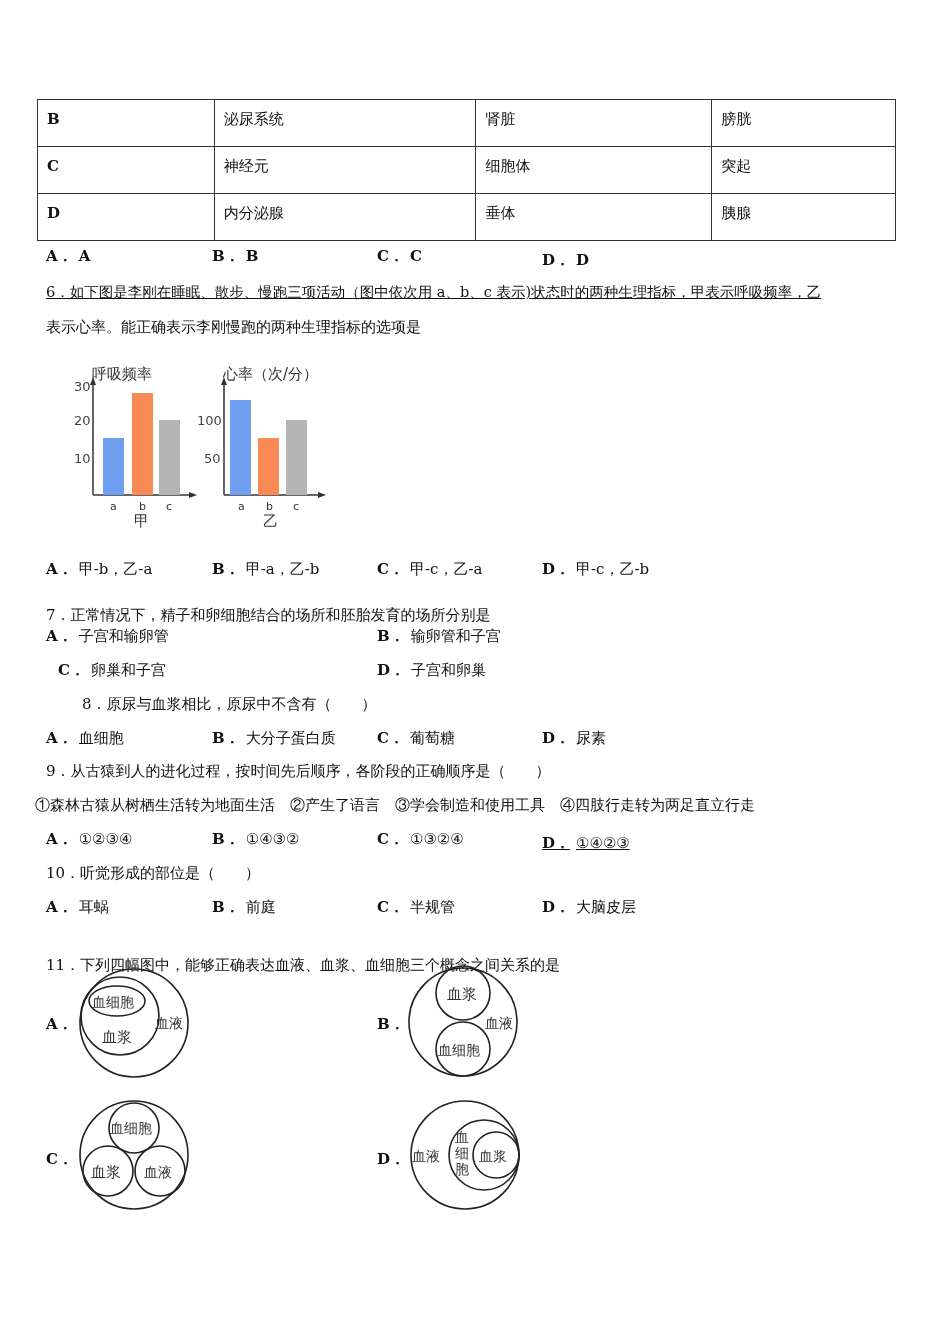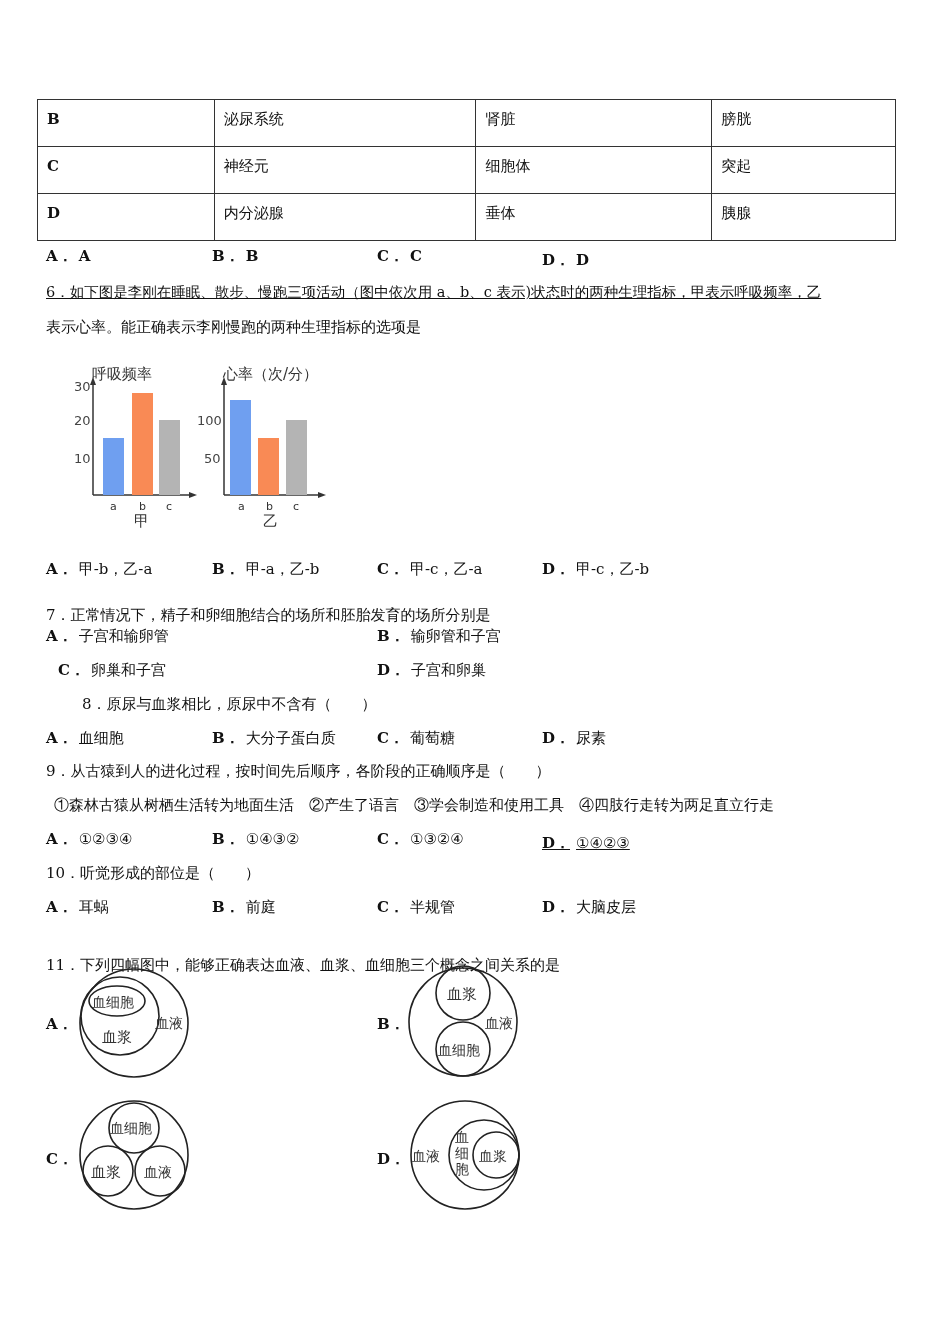--- a/index.html
+++ b/index.html
@@ -116,21 +116,21 @@
 <div class="opt" style="left:58px; top:661px;"><span class="optlabel">C．</span><span>卵巢和子宫</span></div>
 <div class="opt" style="left:377px; top:661px;text-align:center;"><span class="optlabel">D．</span><span>子宫和卵巢</span></div>
 
 <div class="q" style="left:46px; top:695px;margin-left:36px;">8．原尿与血浆相比，原尿中不含有（　　）</div>
 <div class="opt" style="left:46px; top:729px;"><span class="optlabel">A．</span><span>血细胞</span></div>
 <div class="opt" style="left:212px; top:729px;"><span class="optlabel">B．</span><span>大分子蛋白质</span></div>
 <div class="opt" style="left:377px; top:729px;"><span class="optlabel">C．</span><span>葡萄糖</span></div>
 <div class="opt" style="left:542px; top:729px;"><span class="optlabel">D．</span><span>尿素</span></div>
 
 <div class="q" style="left:46px; top:762px;">9．从古猿到人的进化过程，按时间先后顺序，各阶段的正确顺序是（　　）</div>
-<div class="q" style="left:54px; top:796px;text-align:right;">①森林古猿从树栖生活转为地面生活　②产生了语言　③学会制造和使用工具　④四肢行走转为两足直立行走</div>
+<div class="q" style="left:35px; top:796px;text-align:right;">①森林古猿从树栖生活转为地面生活　②产生了语言　③学会制造和使用工具　④四肢行走转为两足直立行走</div>
 <div class="opt" style="left:46px; top:830px;"><span class="optlabel">A．</span><span>①②③④</span></div>
 <div class="opt" style="left:212px; top:830px;"><span class="optlabel">B．</span><span>①④③②</span></div>
 <div class="opt" style="left:377px; top:830px;"><span class="optlabel">C．</span><span>①③②④</span></div>
 <div class="opt" style="left:542px; top:834px;text-decoration:underline;"><span class="optlabel">D．</span><span>①④②③</span></div>
 
 <div class="q" style="left:46px; top:864px;">10．听觉形成的部位是（　　）</div>
 <div class="opt" style="left:46px; top:898px;"><span class="optlabel">A．</span><span>耳蜗</span></div>
 <div class="opt" style="left:212px; top:898px;"><span class="optlabel">B．</span><span>前庭</span></div>
 <div class="opt" style="left:377px; top:898px;"><span class="optlabel">C．</span><span>半规管</span></div>
 <div class="opt" style="left:542px; top:898px;"><span class="optlabel">D．</span><span>大脑皮层</span></div>

